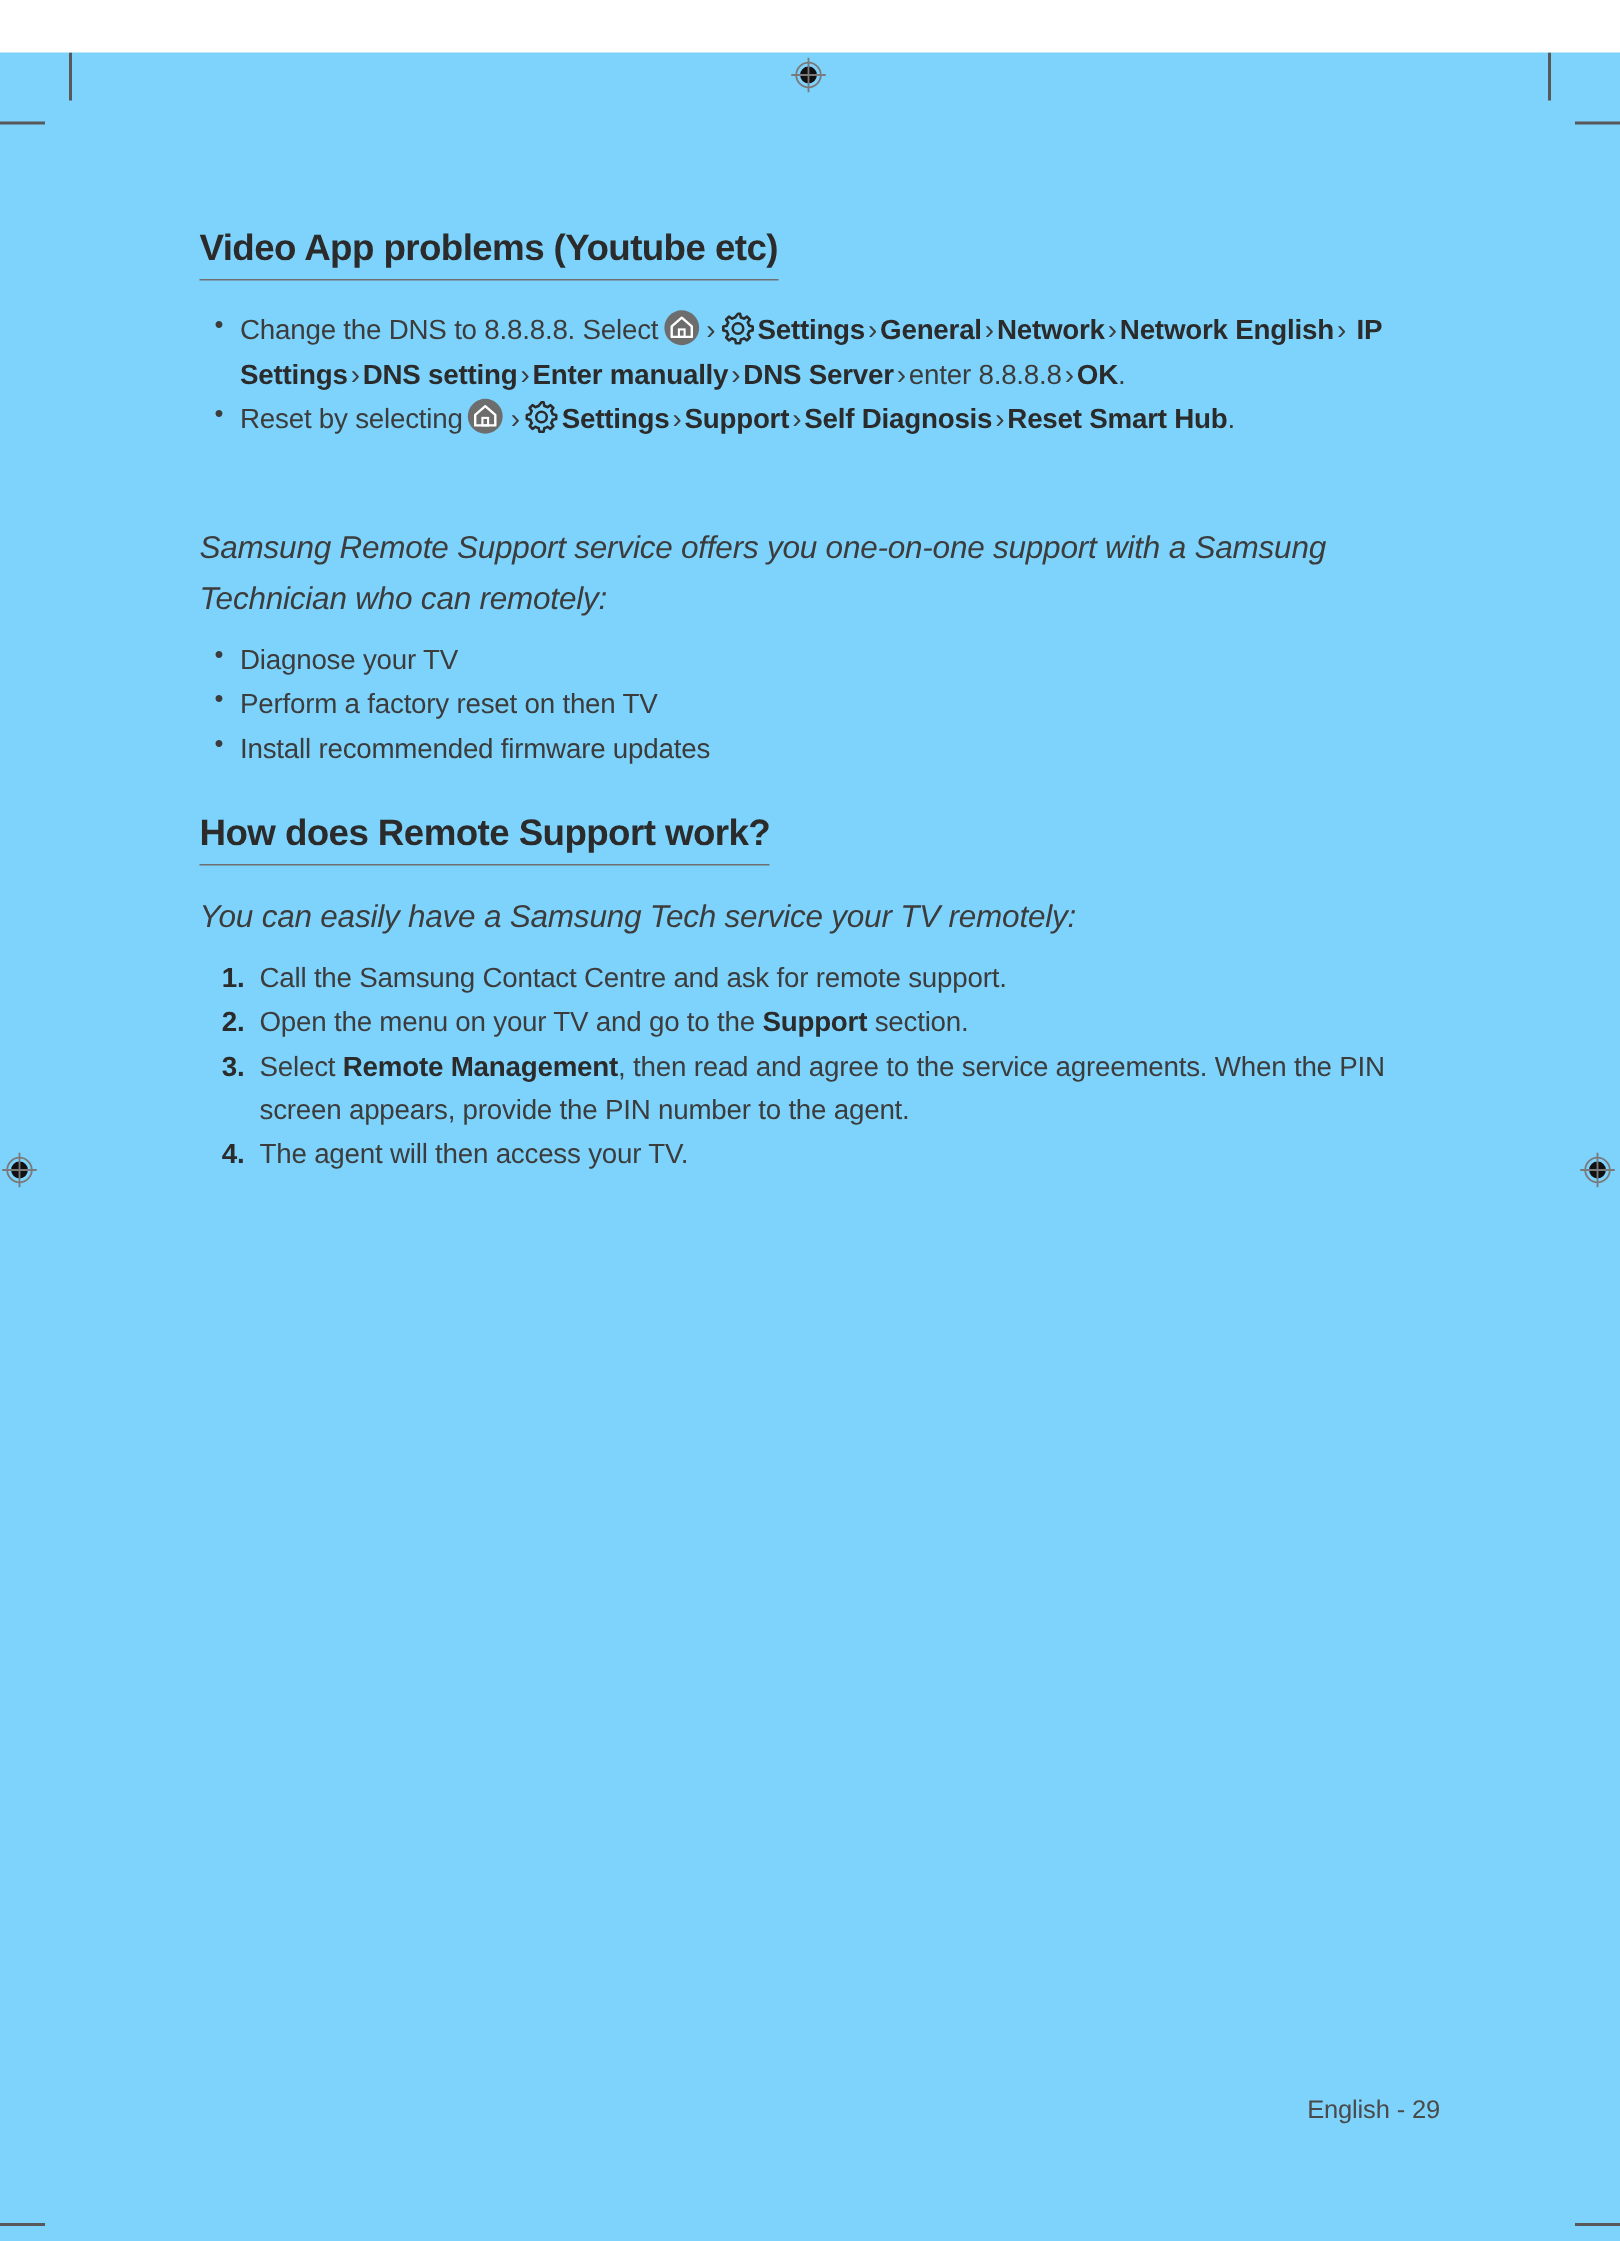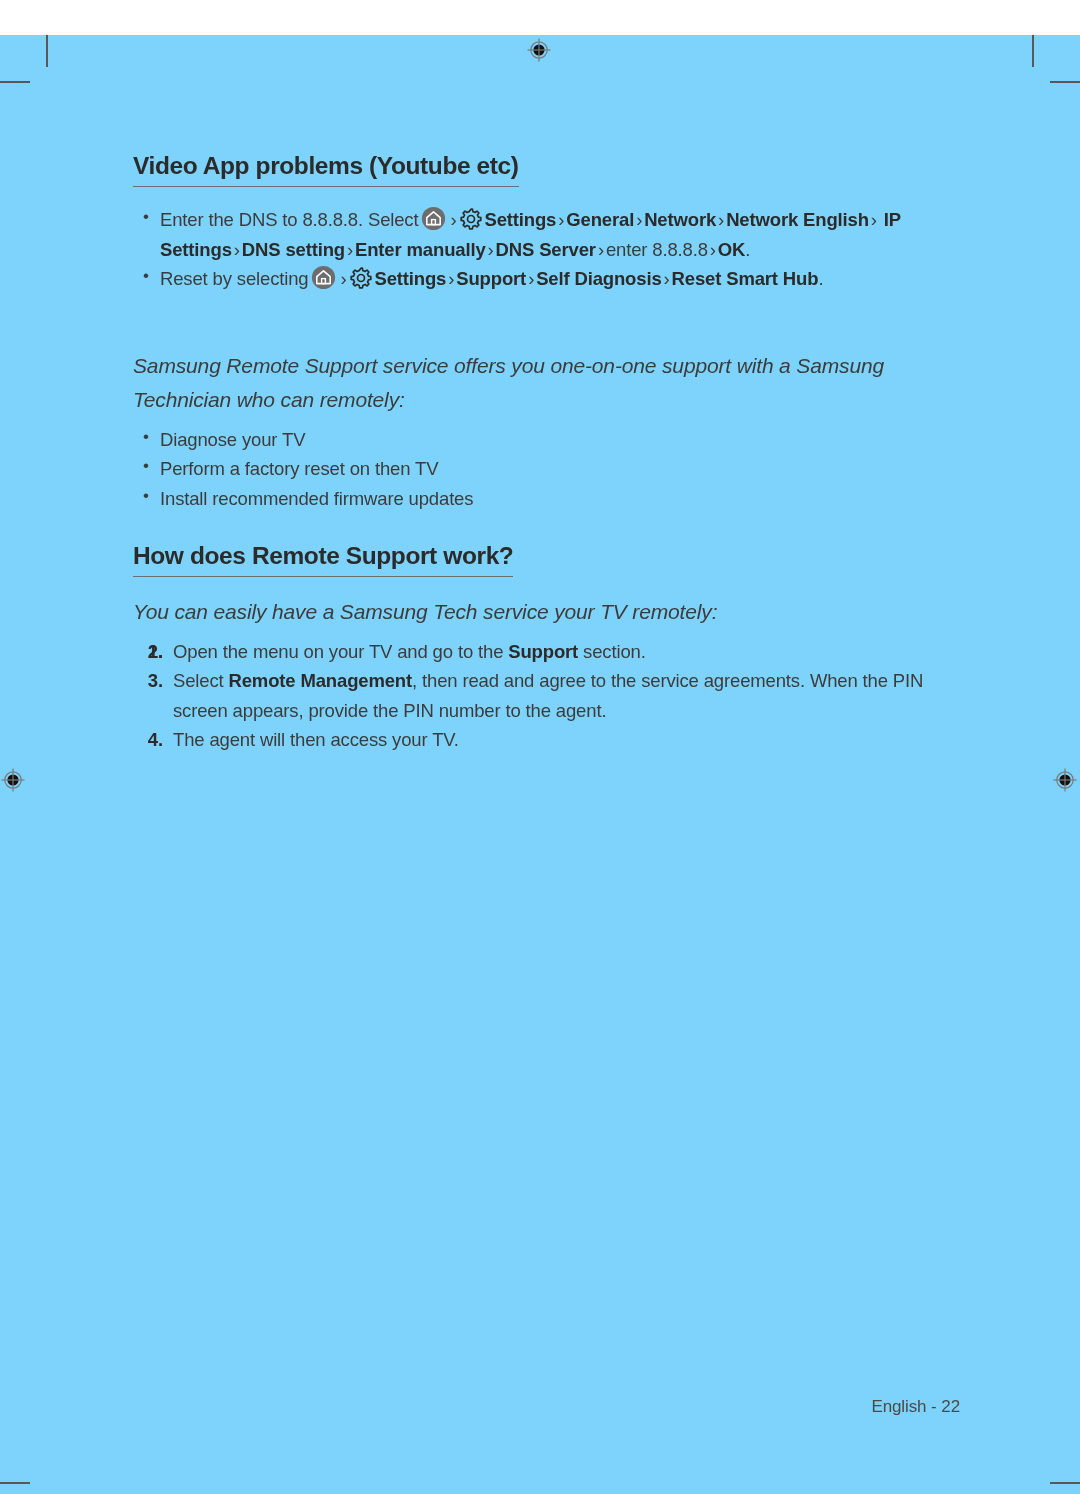--- a/index.html
+++ b/index.html
@@ -213,21 +213,21 @@
   <div class="content">
 
     <div class="sub-heading-wrap">
       <h2 class="sub-heading">Video App problems (Youtube etc)</h2>
     </div>
 
     <div class="spacer-18"></div>
 
     <ul class="bullets">
       <li>
-        <span>Enter the DNS to 8.8.8.8. Select</span><span class="icon-home">
+        <span>Change the DNS to 8.8.8.8. Select</span><span class="icon-home">
             <svg viewBox="0 0 25 25" width="25" height="25">
               <circle cx="12.5" cy="12.5" r="11.6" fill="#6d6d6d"></circle>
               <path d="M12.5 5.8 L19.2 11.6 L19.2 18.6 L5.8 18.6 L5.8 11.6 Z" fill="none" stroke="#ffffff" stroke-width="1.6" stroke-linejoin="round"></path>
               <rect x="10.6" y="13.6" width="3.8" height="5" fill="none" stroke="#ffffff" stroke-width="1.4"></rect>
             </svg>
           </span><span class="chev">›</span><span class="icon-gear">
             <svg viewBox="0 0 22 22" width="22" height="22">
               <path d="M11 1.2 L12.4 1.2 L12.9 3.6 A7.6 7.6 0 0 1 15.0 4.5 L17.0 3.1 L18.9 5.0 L17.5 7.0 A7.6 7.6 0 0 1 18.4 9.1 L20.8 9.6 L20.8 12.4 L18.4 12.9 A7.6 7.6 0 0 1 17.5 15.0 L18.9 17.0 L17.0 18.9 L15.0 17.5 A7.6 7.6 0 0 1 12.9 18.4 L12.4 20.8 L9.6 20.8 L9.1 18.4 A7.6 7.6 0 0 1 7.0 17.5 L5.0 18.9 L3.1 17.0 L4.5 15.0 A7.6 7.6 0 0 1 3.6 12.9 L1.2 12.4 L1.2 9.6 L3.6 9.1 A7.6 7.6 0 0 1 4.5 7.0 L3.1 5.0 L5.0 3.1 L7.0 4.5 A7.6 7.6 0 0 1 9.1 3.6 Z" fill="none" stroke="#2b2b2b" stroke-width="1.7" stroke-linejoin="round"></path>
               <circle cx="11" cy="11" r="3.5" fill="none" stroke="#2b2b2b" stroke-width="1.7"></circle>
             </svg>
@@ -273,30 +273,30 @@
     </div>
 
     <div class="spacer-18"></div>
 
     <p class="body">You can easily have a Samsung Tech service your TV remotely:</p>
 
     <div class="spacer-8"></div>
 
     <ol class="numbers">
       <li>
-        <span class="num">1.</span>
+        <span class="num">1.</span><span>Call the Samsung Contact Centre and ask for remote support.</span>
       </li>
       <li>
         <span class="num">2.</span><span>Open the menu on your TV and go to the </span><b>Support</b><span> section.</span>
       </li>
       <li>
         <span class="num">3.</span><span>Select </span><b>Remote Management</b><span>, then read and agree to the service agreements. When the PIN screen appears, provide the PIN number to the agent.</span>
       </li>
       <li>
         <span class="num">4.</span><span>The agent will then access your TV.</span>
       </li>
     </ol>
 
   </div>
 
-  <div class="footer">English - 22</div>
+  <div class="footer">English - 29</div>
 
 </div>
 
 </body></html>

